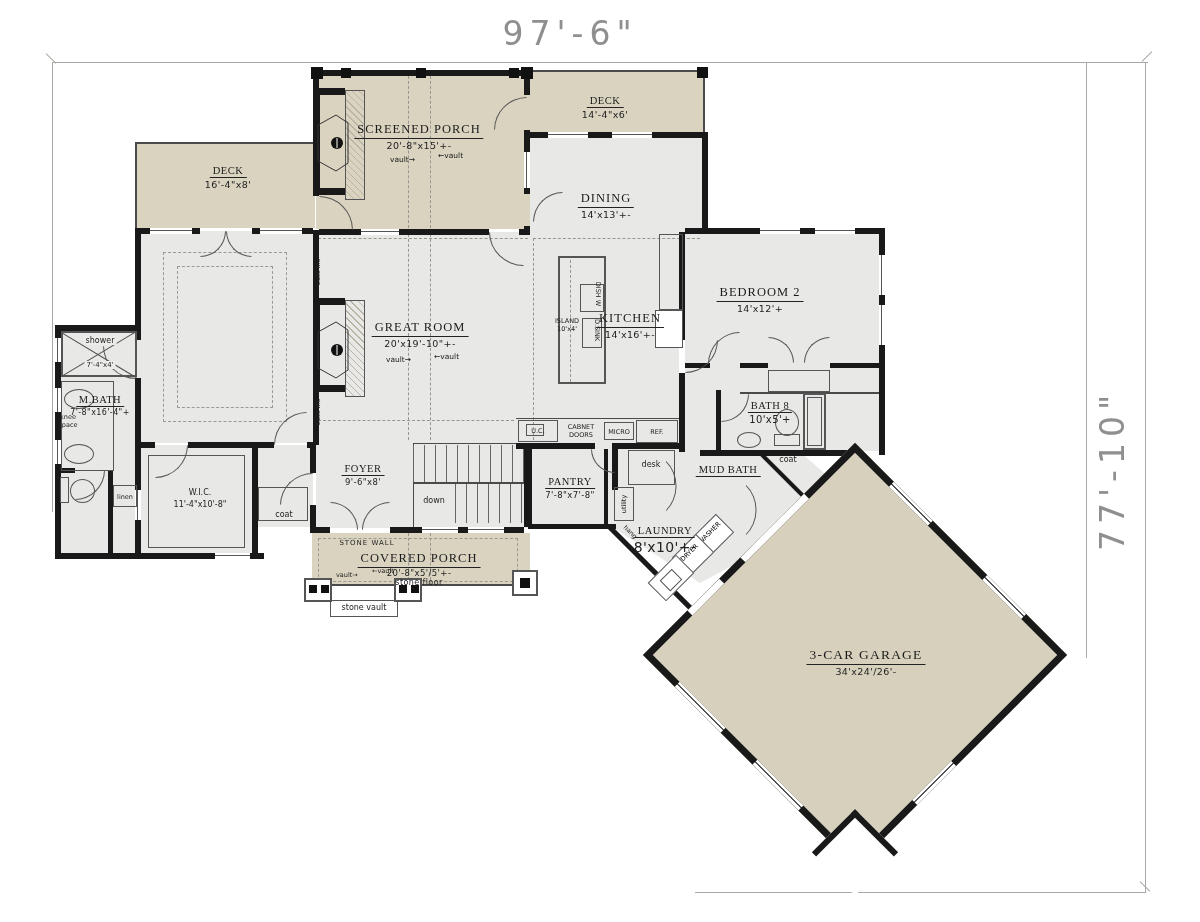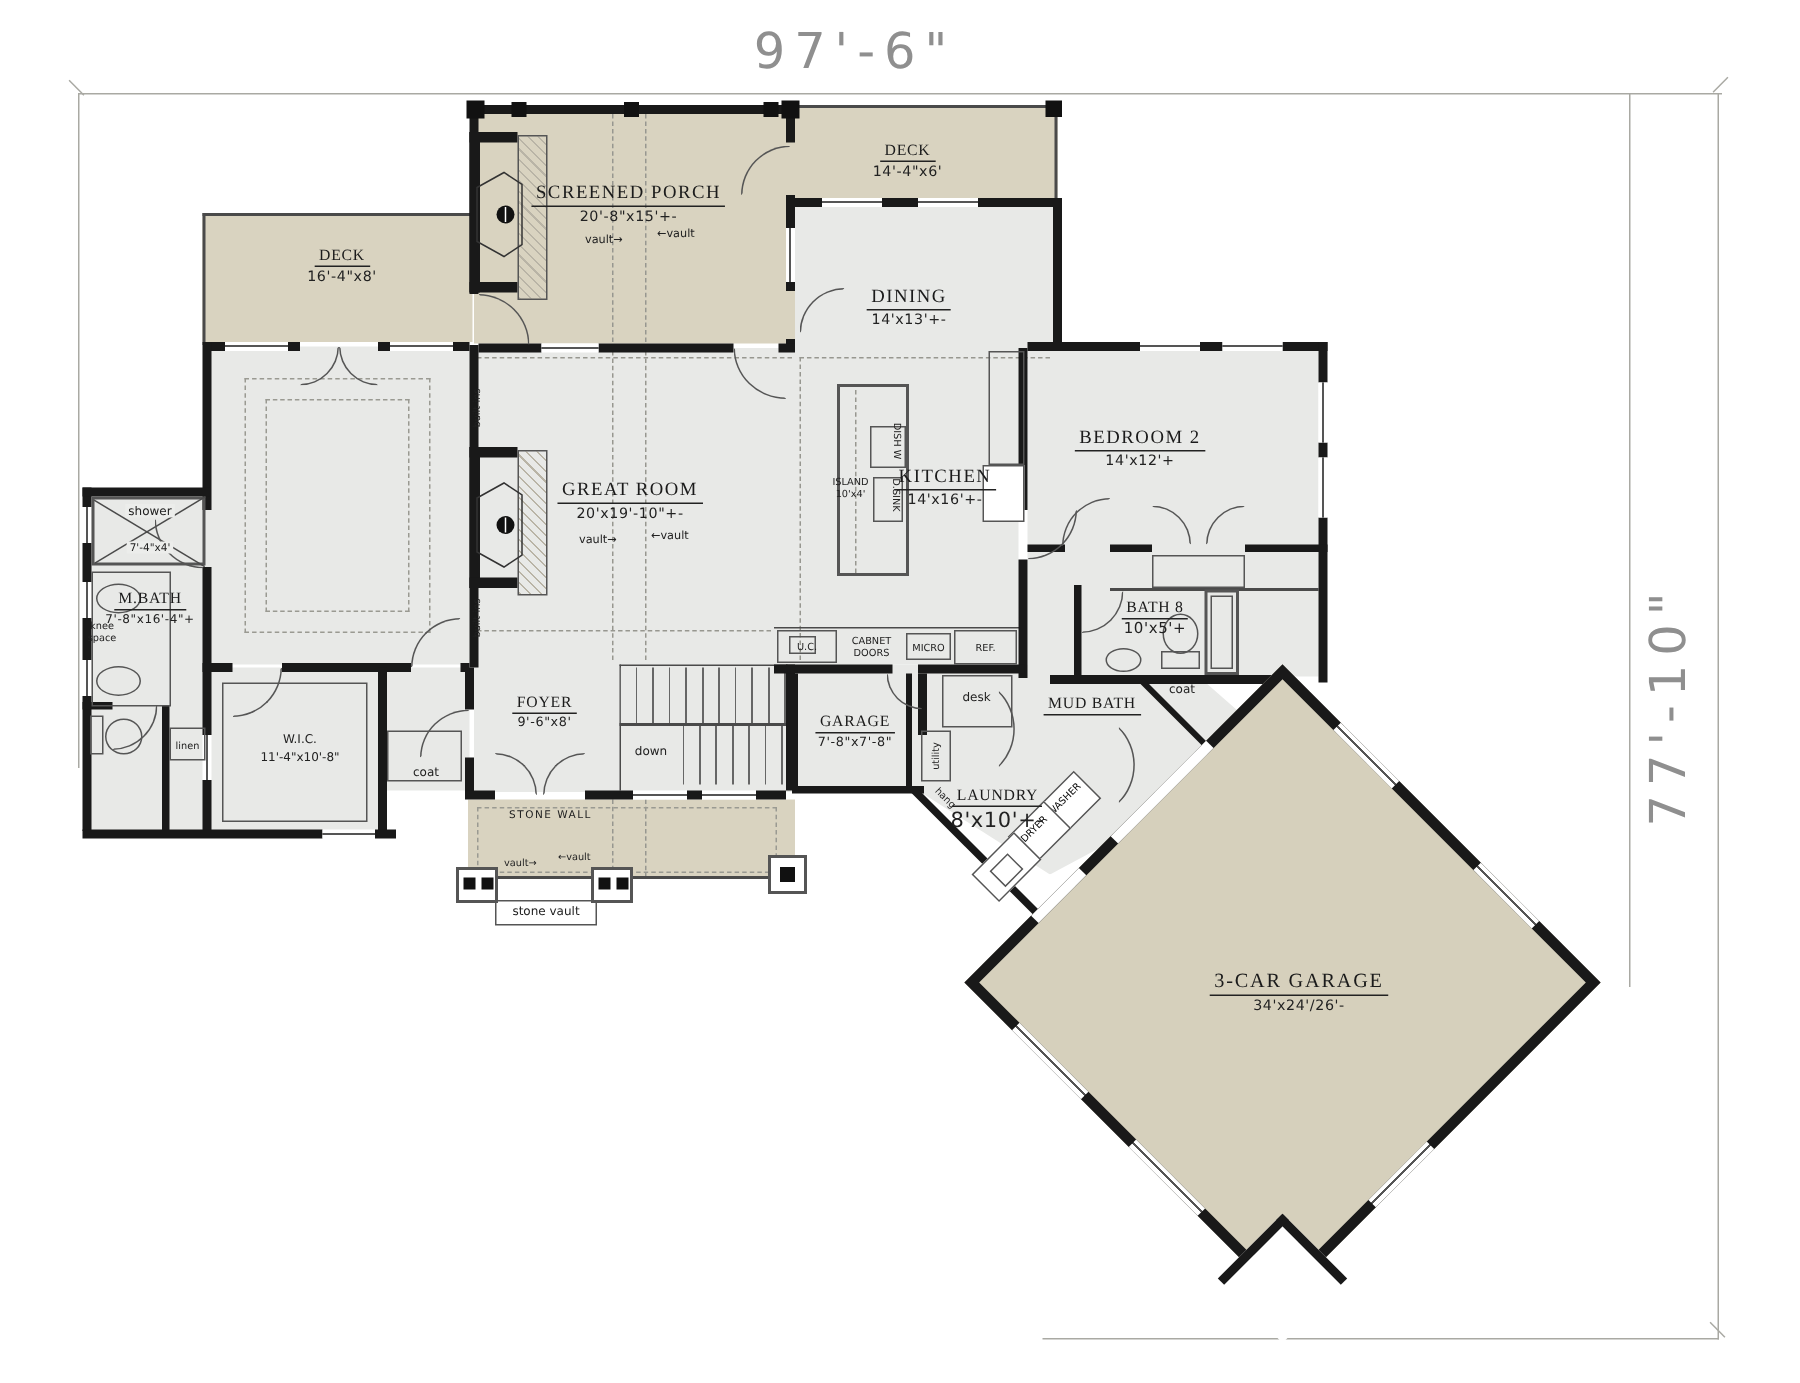--- a/index.html
+++ b/index.html
@@ -366,21 +366,21 @@
   <div class="sm smc" style="left:200px;top:500px">11'-4"x10'-8"</div>
 
   <div class="sm smc" style="left:284px;top:510px">coat</div>
 
   <div class="rl" style="left:363px;top:458px">
     <span class="rt s1">FOYER</span>
     <span class="rs" style="font-size:8.5px">9'-6"x8'</span>
   </div>
 
   <div class="rl" style="left:570px;top:471px">
-    <span class="rt s1">GARAGE</span>
+    <span class="rt s1">PANTRY</span>
     <span class="rs" style="font-size:8.5px">7'-8"x7'-8"</span>
   </div>
 
   <div class="rl" style="left:728px;top:459px">
     <span class="rt s1">MUD BATH</span>
   </div>
 
   <div class="rl" style="left:665px;top:520px">
     <span class="rt s1">LAUNDRY</span>
     <span class="rs" style="font-size:14px">8'x10'+-</span>
@@ -406,20 +406,25 @@
   <div class="sm t6" style="left:305px;top:408px;transform:rotate(-90deg)">built-ins</div>
 
   <div class="sm smc" style="left:434px;top:496px">down</div>
 
   <div class="rl" style="left:770px;top:395px">
     <span class="rt s1">BATH 8</span>
     <span class="rs" style="font-size:10px">10'x5'+</span>
   </div>
 
   <div class="sm smc t7" style="left:367px;top:539px;letter-spacing:1px">STONE WALL</div>
+  <div class="rl" style="left:419px;top:548px">
+    <span class="rt">COVERED PORCH</span>
+    <span class="rs" style="font-size:8.5px;margin-top:0">20'-8"x5'/5'+-</span>
+    <span class="rs" style="font-size:8px;margin-top:0">stone floor</span>
+  </div>
   <div class="vl" style="left:336px;top:571px;font-size:6.5px">
     <span>vault</span><span>→</span>
   </div>
   <div class="vl" style="left:372px;top:567px;font-size:6.5px">
     <span>←</span><span>vault</span>
   </div>
   <div class="sm smc" style="left:364px;top:603px">stone vault</div>
 
   <div class="rl" style="left:866px;top:645px">
     <span class="rt s2">3-CAR GARAGE</span>

